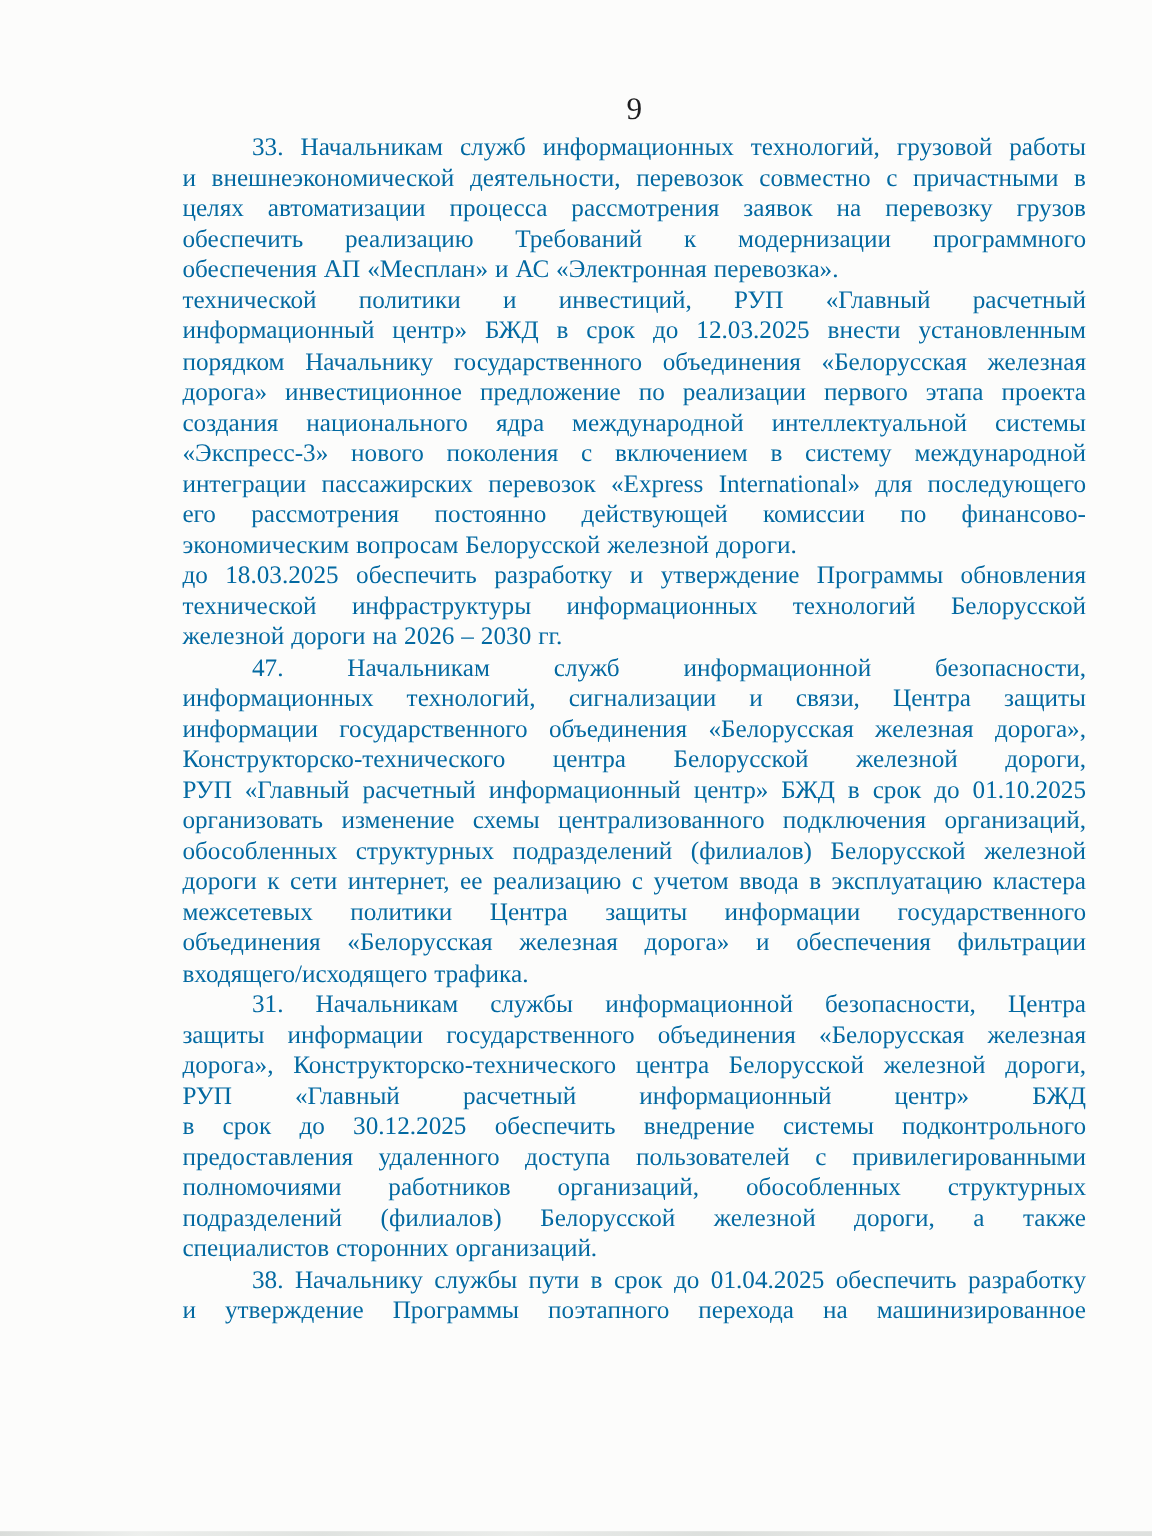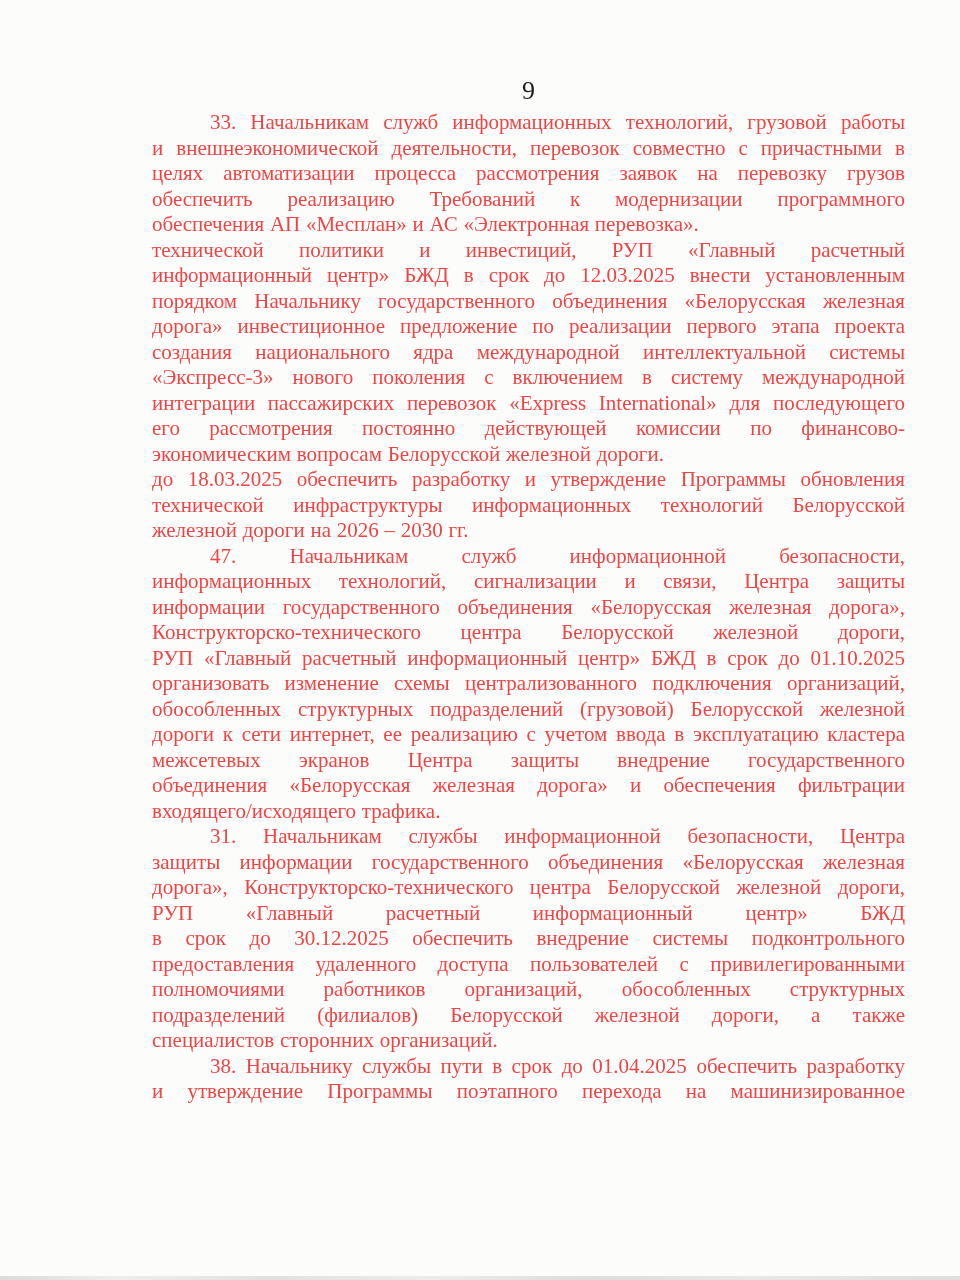--- a/index.html
+++ b/index.html
@@ -27,21 +27,21 @@
     text-align: center;
     font-size: 26px;
     line-height: 26px;
     color: #1d1d1f;
   }
   .doc-body {
     position: absolute;
     left: 152px;
     top: 110px;
     width: 753px;
-    color: #ef4444;
+    color: #0369a1;
     font-size: 21px;
     line-height: 25.5px;
   }
   .line {
     text-align: justify;
     text-align-last: justify;
     white-space: normal;
     height: 25.5px;
     word-spacing: 0.5px;
   }
@@ -86,23 +86,23 @@
       <div class="line endline">экономическим вопросам Белорусской железной дороги.</div>
       <div class="line">до 18.03.2025 обеспечить разработку и утверждение Программы обновления</div>
       <div class="line">технической инфраструктуры информационных технологий Белорусской</div>
       <div class="line endline">железной дороги на 2026 – 2030 гг.</div>
       <div class="line indent">47. Начальникам служб информационной безопасности,</div>
       <div class="line">информационных технологий, сигнализации и связи, Центра защиты</div>
       <div class="line">информации государственного объединения «Белорусская железная дорога»,</div>
       <div class="line">Конструкторско-технического центра Белорусской железной дороги,</div>
       <div class="line">РУП «Главный расчетный информационный центр» БЖД в срок до 01.10.2025</div>
       <div class="line">организовать изменение схемы централизованного подключения организаций,</div>
-      <div class="line">обособленных структурных подразделений (грузовой) Белорусской железной</div>
+      <div class="line">обособленных структурных подразделений (филиалов) Белорусской железной</div>
       <div class="line">дороги к сети интернет, ее реализацию с учетом ввода в эксплуатацию кластера</div>
-      <div class="line">межсетевых экранов Центра защиты внедрение государственного</div>
+      <div class="line">межсетевых политики Центра защиты информации государственного</div>
       <div class="line">объединения «Белорусская железная дорога» и обеспечения фильтрации</div>
       <div class="line endline">входящего/исходящего трафика.</div>
       <div class="line indent">31. Начальникам службы информационной безопасности, Центра</div>
       <div class="line">защиты информации государственного объединения «Белорусская железная</div>
       <div class="line">дорога», Конструкторско-технического центра Белорусской железной дороги,</div>
       <div class="line">РУП «Главный расчетный информационный центр» БЖД</div>
       <div class="line">в срок до 30.12.2025 обеспечить внедрение системы подконтрольного</div>
       <div class="line">предоставления удаленного доступа пользователей с привилегированными</div>
       <div class="line">полномочиями работников организаций, обособленных структурных</div>
       <div class="line">подразделений (филиалов) Белорусской железной дороги, а также</div>

